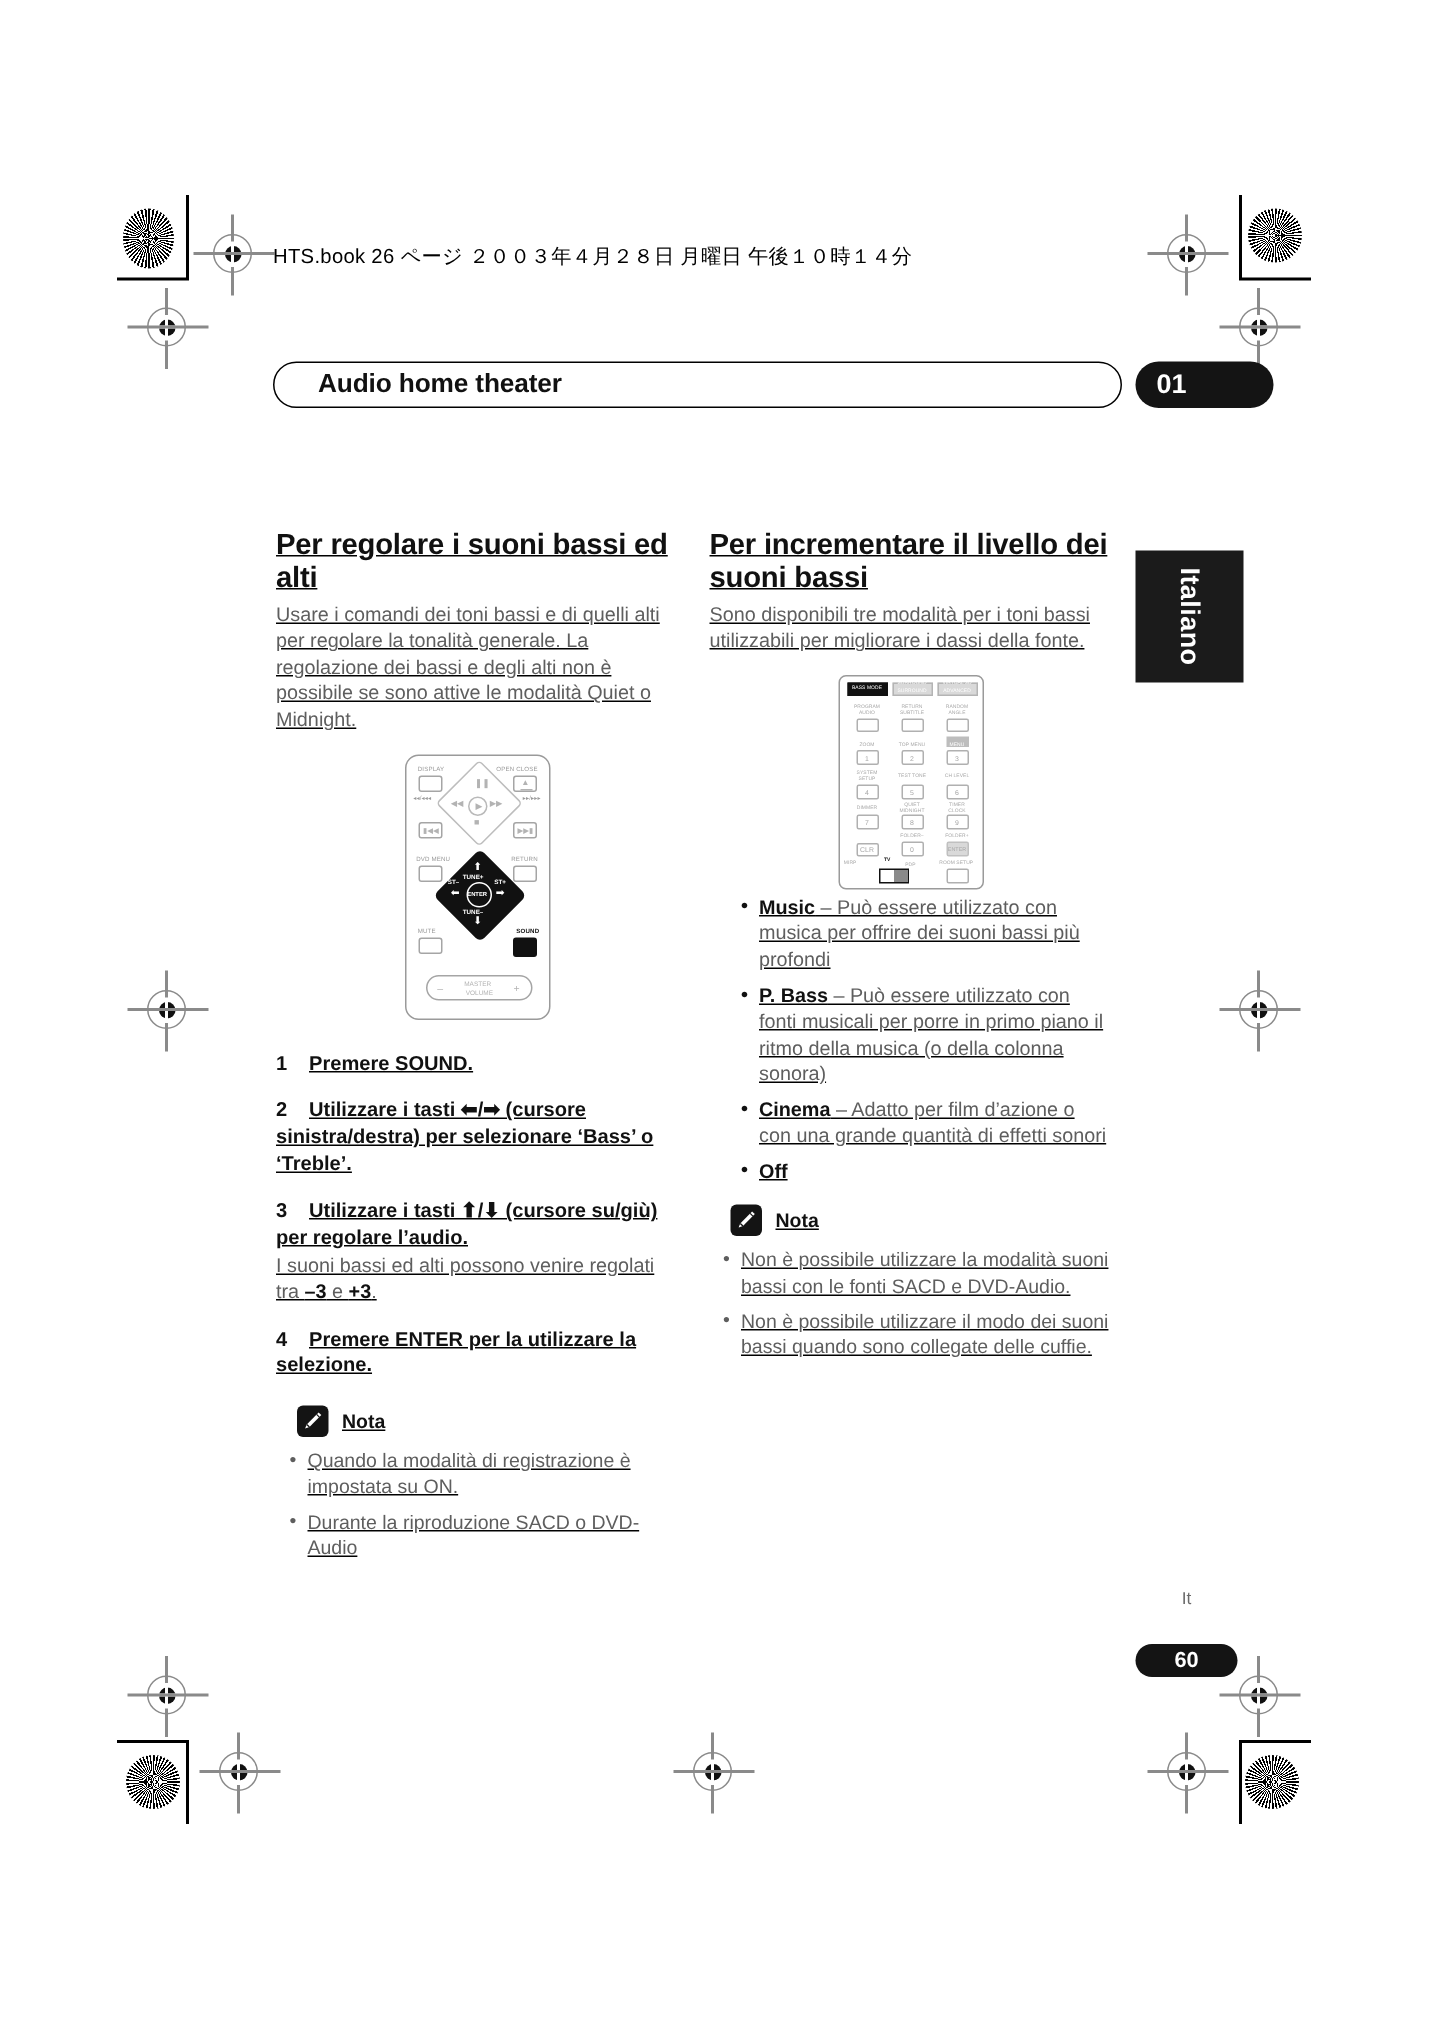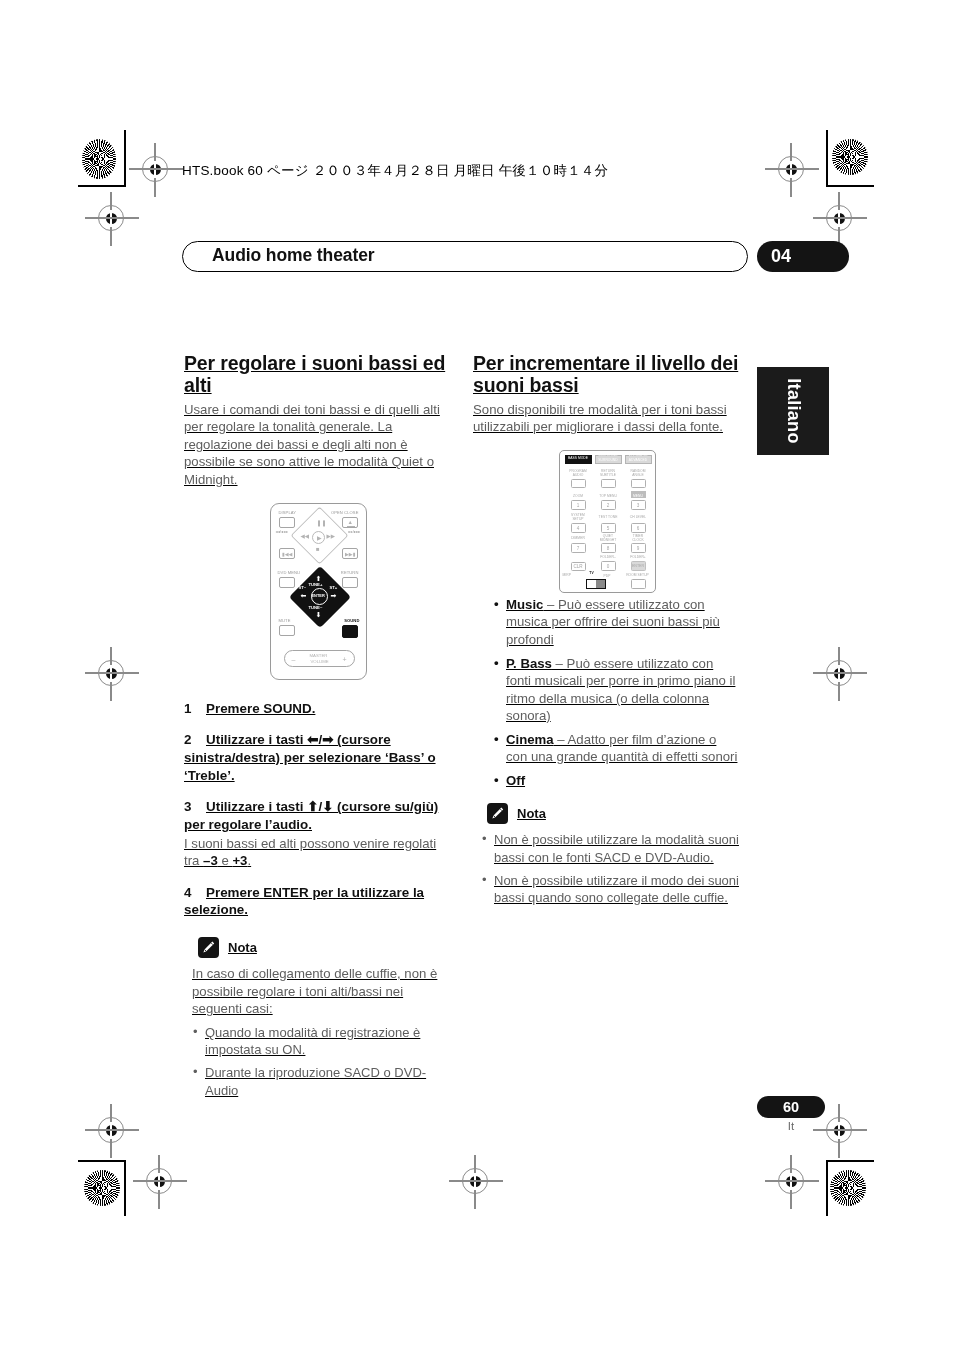--- a/index.html
+++ b/index.html
@@ -367,21 +367,21 @@
     border-radius: 11px;
     color: #fff;
     font-size: 14.5px;
     font-weight: bold;
     display: flex;
     align-items: center;
     justify-content: center;
   }
   .pagelang {
     position: absolute;
-    left: 757px; top: 1120px;
+    left: 757px; top: 1060px;
     width: 68px;
     text-align: center;
     font-size: 11.5px;
     color: #6a6a6a;
   }
 </style>
 </head>
 <body>
 
 <div id="page">
@@ -427,24 +427,24 @@
   <div class="reg" style="left:146px; top:1168px;">
       <span class="dot"></span>
     </div>
   <div class="reg" style="left:462px; top:1168px;">
       <span class="dot"></span>
     </div>
   <div class="reg" style="left:778px; top:1168px;">
       <span class="dot"></span>
     </div>
 
-  <div class="filestamp">HTS.book  60 ページ  ２００３年４月２８日   月曜日   午後１０時１４分</div>
+  <div class="filestamp">HTS.book  26 ページ  ２００３年４月２８日   月曜日   午後１０時１４分</div>
   <div class="chapter-bar"></div>
   <div class="chapter-title">Audio home theater</div>
-  <div class="chapter-num">04</div>
+  <div class="chapter-num">01</div>
 
   <div class="side-tab">
     <span>Italiano</span>
   </div>
 
   <div class="col col-left">
 
     <h1 class="sec">Per regolare i suoni bassi ed alti</h1>
     <p class="body">Usare i comandi dei toni bassi e di quelli alti per regolare la tonalità generale. La regolazione dei bassi e degli alti non è possibile se sono attive le modalità Quiet o Midnight.</p>
 
@@ -537,21 +537,20 @@
       <span class="nota-icon">
         <svg width="15" height="15" viewBox="0 0 15 15" aria-hidden="true">
           <path d="M11.4 1.6 L13.2 3.4 L5.3 11.3 L2.4 12.4 L3.5 9.6 Z" fill="#ffffff"></path>
           <path d="M3.5 9.6 L5.3 11.3" stroke="#141414" stroke-width="0.9" fill="none"></path>
           <path d="M10.1 2.9 L11.9 4.7" stroke="#141414" stroke-width="0.8" fill="none"></path>
         </svg>
       </span>
       <span class="nota-label">Nota</span>
     </div>
     <div class="nota-body">
-      <p class="body" style="margin-bottom:6px;">In caso di collegamento delle cuffie, non è possibile regolare i toni alti/bassi nei seguenti casi:</p>
       <ul class="bul">
         <li>Quando la modalità di registrazione è impostata su ON.</li>
         <li>Durante la riproduzione SACD o DVD-Audio</li>
       </ul>
     </div>
   </div>
 
   <div class="col col-right">
 
     <h1 class="sec">Per incrementare il livello dei suoni bassi</h1>

